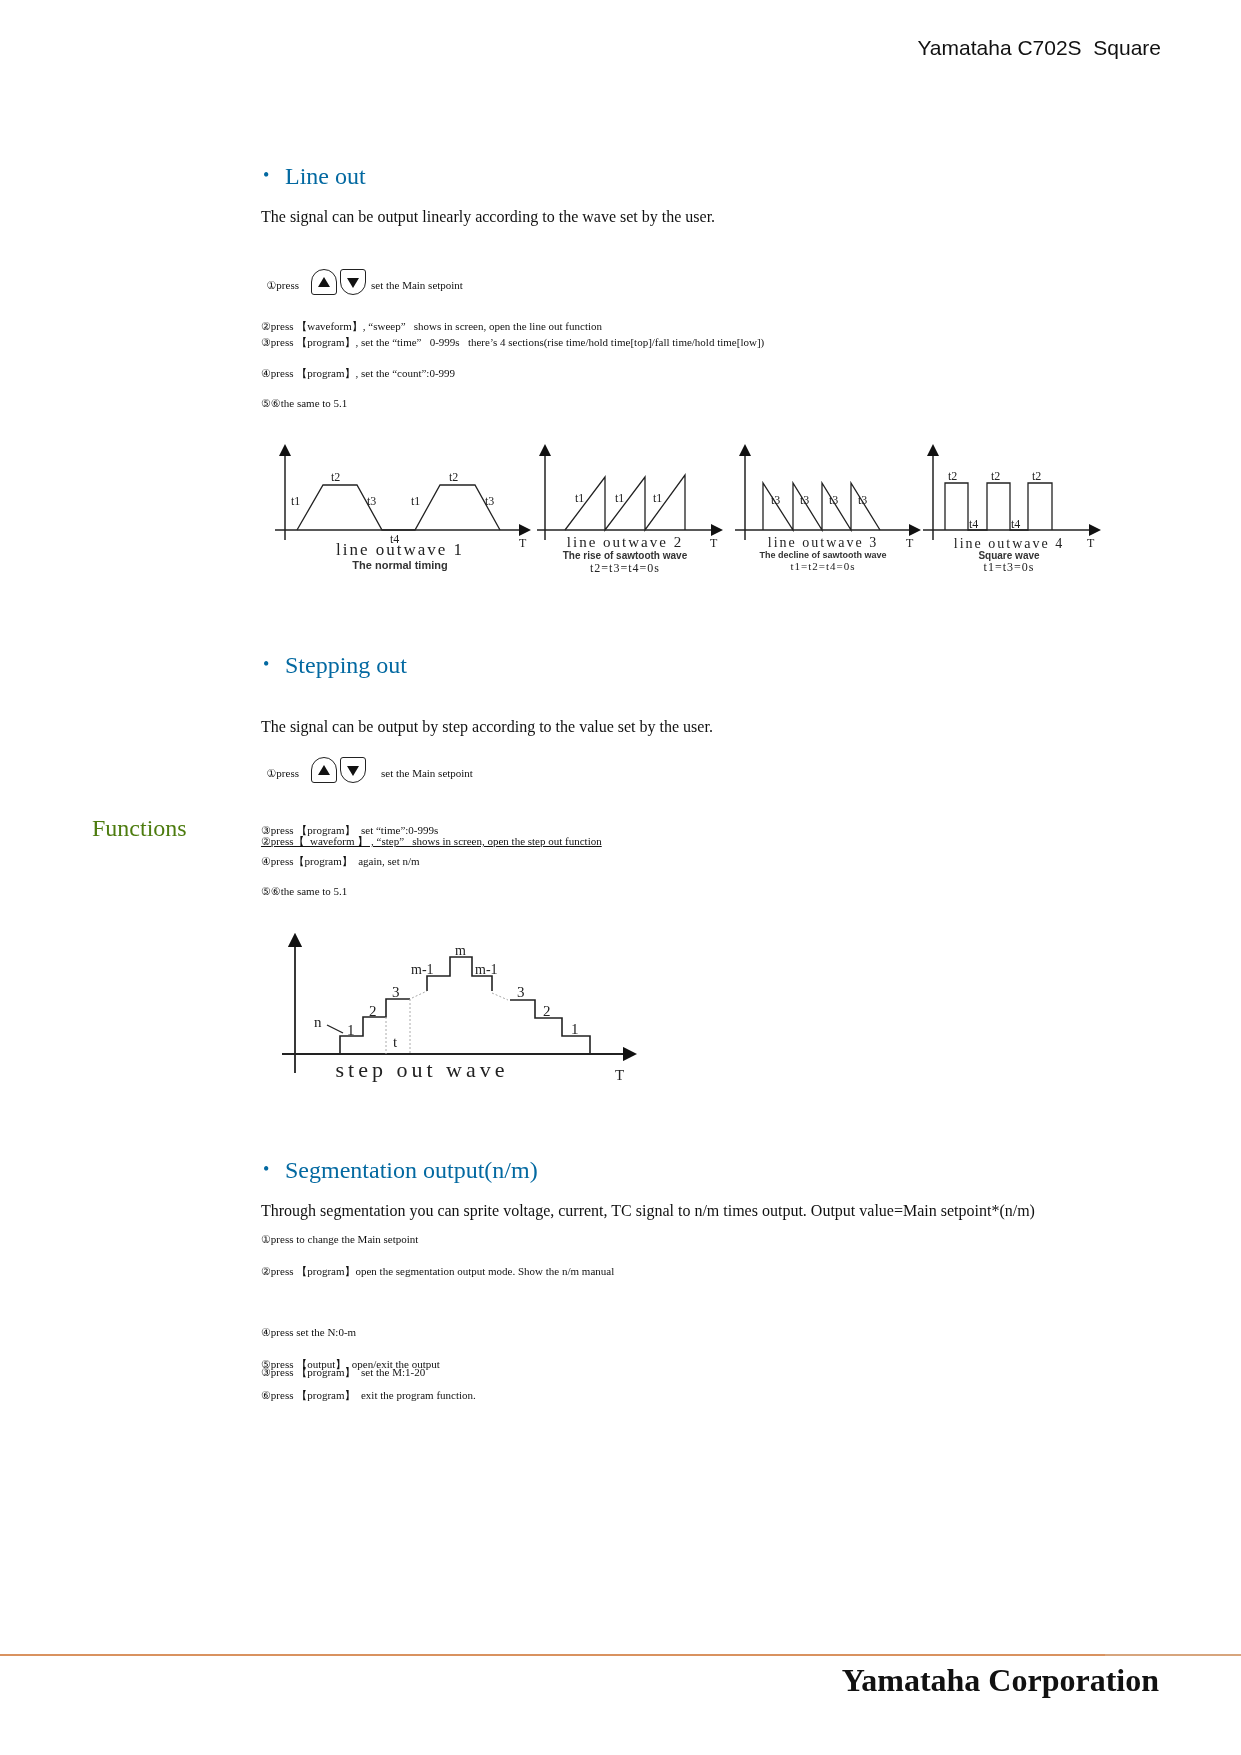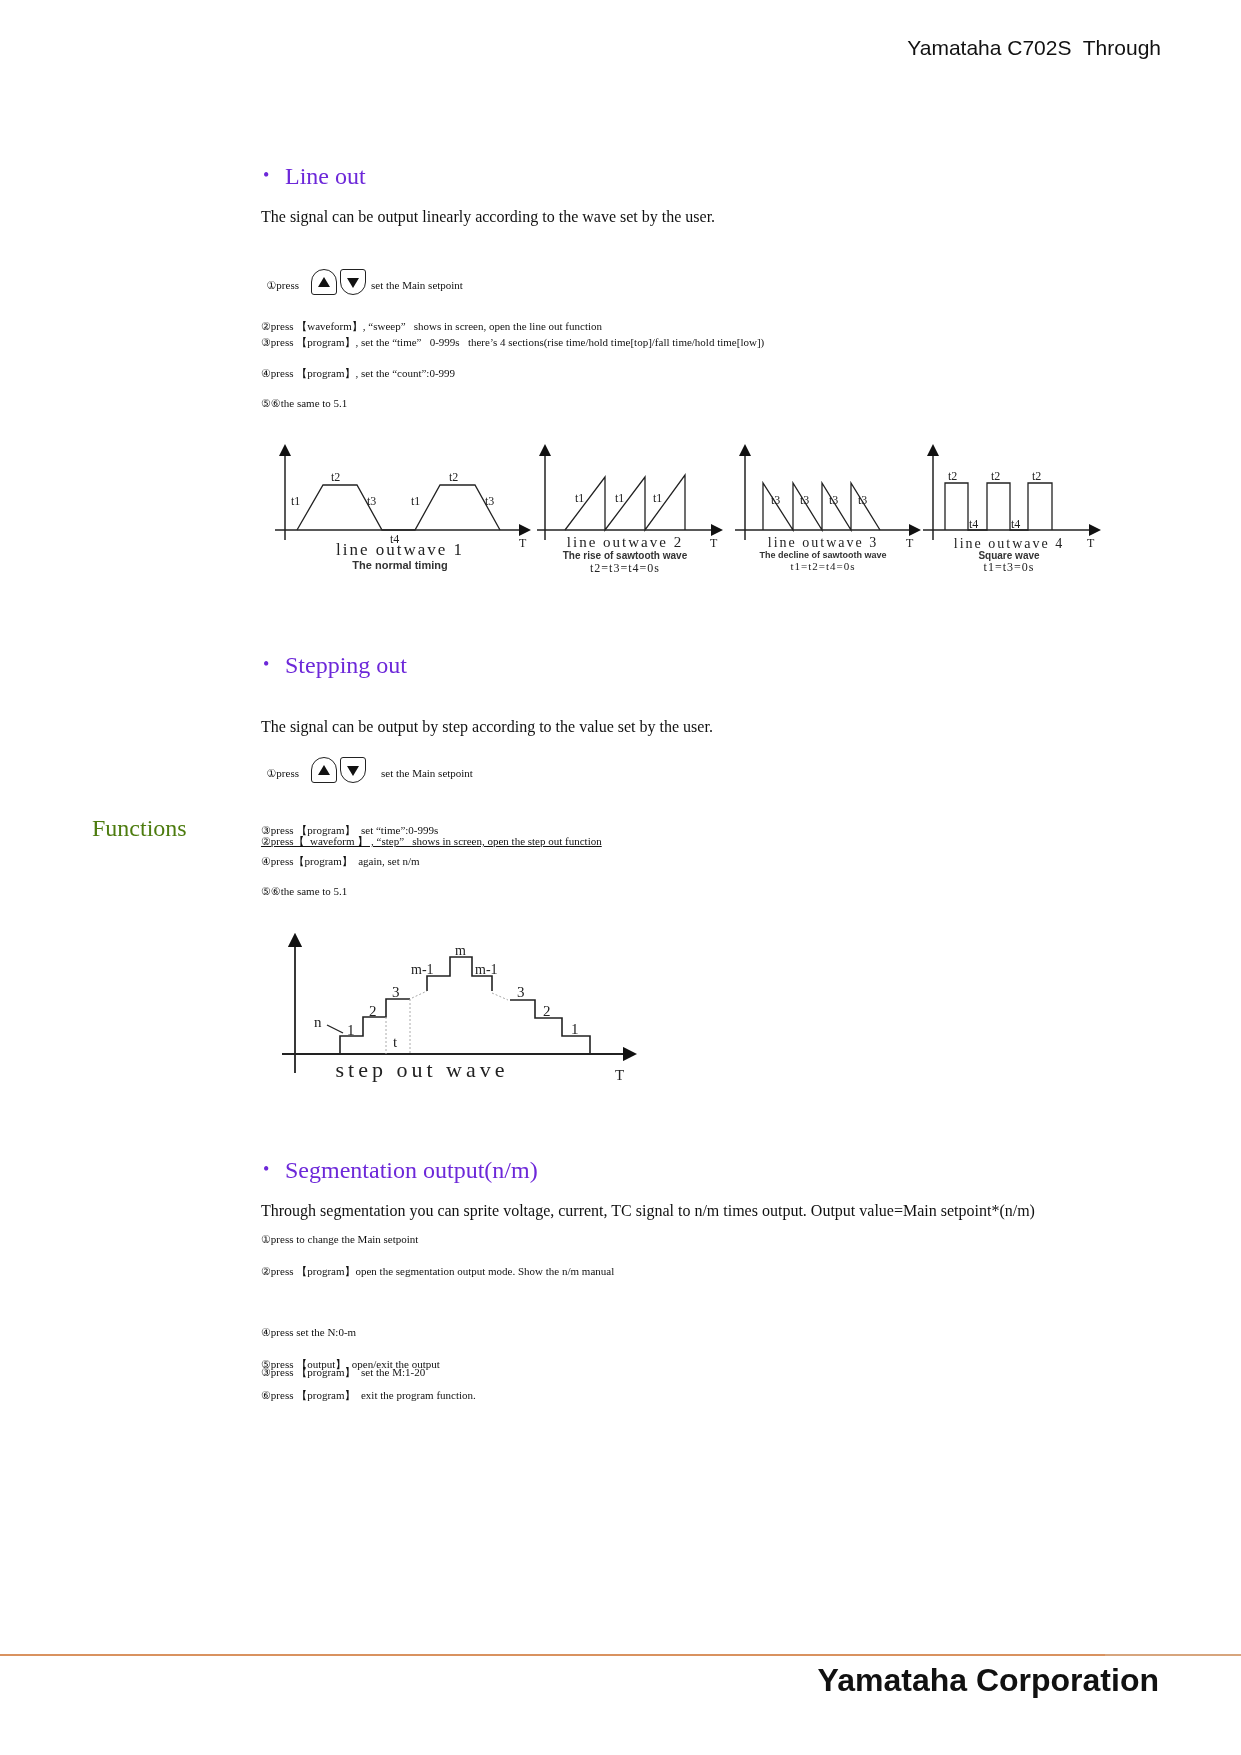--- a/index.html
+++ b/index.html
@@ -1,39 +1,39 @@
 <!DOCTYPE html>
 <html><head>
 <meta charset="utf-8">
 <style>
   html, body { margin: 0; padding: 0; background: #ffffff; }
   body { width: 1241px; height: 1755px; position: relative; overflow: hidden; color: #111; font-family: "Liberation Serif", serif; }
   .header-title { position: absolute; top: 36px; right: 80px; font-family: "Liberation Sans", sans-serif; font-size: 21px; color: #111; white-space: pre; }
   .side-label { position: absolute; left: 92px; top: 815px; font-size: 24px; color: #4d7c0f; }
-  .section-title { position: absolute; left: 263px; font-size: 24px; color: #6d28d9; }
+  .section-title { position: absolute; left: 263px; font-size: 24px; color: #0369a1; }
   .section-title .bullet { display: inline-block; width: 22px; font-size: 18px; vertical-align: 3px; }
   .para { position: absolute; left: 261px; font-size: 16px; color: #111; white-space: pre; }
   .step { position: absolute; left: 261px; font-size: 11px; color: #111; white-space: pre; }
   .keys { display: inline-block; vertical-align: -6px; margin: 0 2px 0 12px; }
   .keybtn { display: inline-block; width: 26px; height: 26px; border: 1.5px solid #222; box-sizing: border-box; position: relative; margin-right: 3px; }
   .key-up { border-radius: 13px 13px 3px 3px; }
   .key-down { border-radius: 3px 3px 13px 13px; }
   .keybtn .tri { position: absolute; left: 6px; width: 0; height: 0; border-left: 6px solid transparent; border-right: 6px solid transparent; }
   .key-up .tri { top: 7px; border-bottom: 10px solid #111; }
   .key-down .tri { top: 8px; border-top: 10px solid #111; }
   svg text { font-family: "Liberation Serif", serif; fill: #222; }
   svg .sans { font-family: "Liberation Sans", sans-serif; font-weight: bold; fill: #333; }
   .footer-line { position: absolute; left: 0; top: 1654px; width: 1241px; height: 2px; background: #d9925f; }
   .footer-line.right { left: 1105px; width: 136px; background: #d7a57d; }
-  .footer-brand { position: absolute; right: 82px; top: 1662px; font-family: Liberation Sans, sans-serif; font-weight: bold; font-size: 32px; color: #111; }
+  .footer-brand { position: absolute; right: 82px; top: 1662px; font-family: Liberation Serif, serif; font-weight: bold; font-size: 32px; color: #111; }
 </style>
 </head>
 <body>
 
-<div class="header-title">Yamataha C702S  Through</div>
+<div class="header-title">Yamataha C702S  Square</div>
 <div class="side-label">Functions</div>
 
 <div class="section-title" style="top:163px;"><span class="bullet">•</span><span>Line out</span></div>
 <div class="para" style="top:208px;">The signal can be output linearly according to the wave set by the user.</div>
 <div class="step" style="top:257px;">
   <span>①press</span><span class="keys"><span class="keybtn key-up"><span class="tri"></span></span><span class="keybtn key-down"><span class="tri"></span></span></span><span>set the Main setpoint</span>
 </div>
 <div class="step" style="top:319px;">②press 【waveform】, “sweep”   shows in screen, open the line out function</div>
 <div class="step" style="top:335px;">③press 【program】, set the “time”   0-999s   there’s 4 sections(rise time/hold time[top]/fall time/hold time[low])</div>
 <div class="step" style="top:366px;">④press 【program】, set the “count”:0-999</div>

